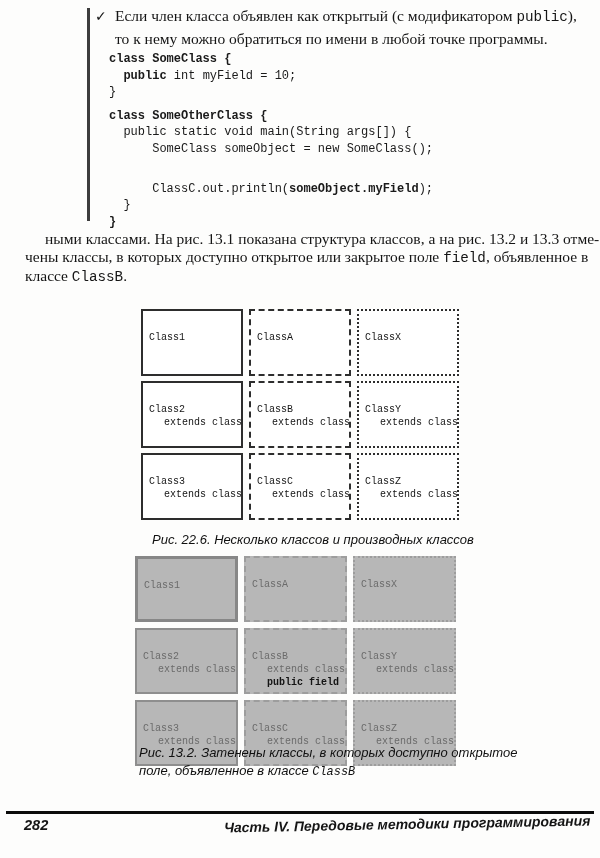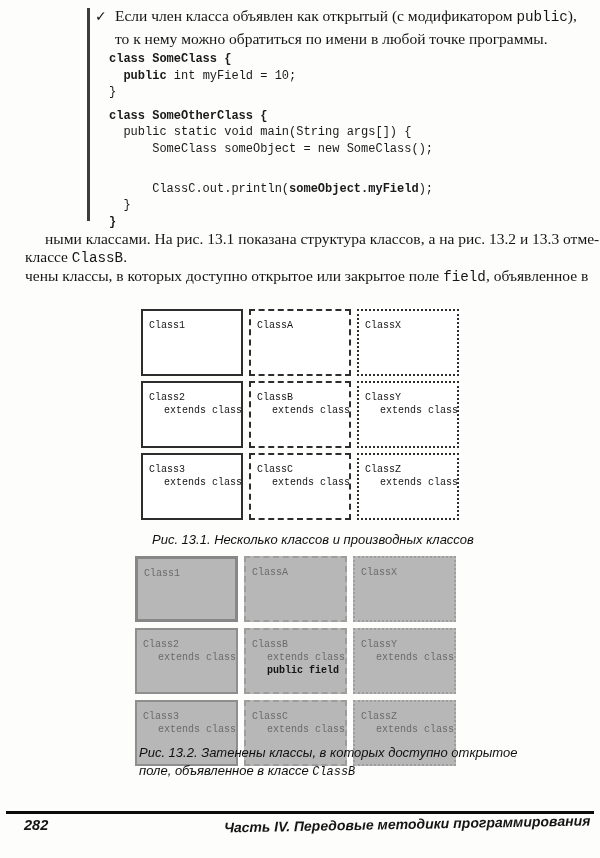--- a/index.html
+++ b/index.html
@@ -45,21 +45,21 @@
     grid-template-columns:repeat(3,102px);
     grid-auto-rows:67px; gap:5px 6px;
   }
   #fig2 {
     left:135px; top:556px;
     grid-template-columns:repeat(3,103px);
     grid-auto-rows:66px; gap:6px 6px;
   }
   .cbox {
     font-family:"Liberation Mono","DejaVu Sans Mono",monospace;
-    font-size:10px; line-height:13px; padding-top:8px;
+    font-size:10px; line-height:13px; padding-top:20px;
     background:#ffffff; overflow:hidden;
   }
   .cbox .bt { padding-left:6px; white-space:pre; }
   .cbox .bs { padding-left:21px; white-space:pre; }
   .cbox .bx { padding-left:21px; white-space:pre; font-weight:bold; }
   #fig1 .c0 { border:2px solid #2d2d2d; }
   #fig1 .c1 { border:2px dashed #2d2d2d; }
   #fig1 .c2 { border:2px dotted #2d2d2d; }
   #fig2 .cbox { background:#b7b7b7; color:#6b6b6b; }
   #fig2 .c0 { border:2px solid #8e8e8e; }
@@ -110,22 +110,22 @@
     <div class="line"><span class="">      SomeClass someObject = new SomeClass();</span></div>
     <div class="line blank"></div>
     <div class="line"><span class="">      </span></div>
     <div class="line"><span class="">      ClassC.out.println(</span><span class="b ">someObject.myField</span><span class="">);</span></div>
     <div class="line"><span class="">  }</span></div>
     <div class="line"><span class="b ">}</span></div>
   </div>
 
 <div id="paragraph">
     <div class="line"><span class="">ными классами. На рис. 13.1 показана структура классов, а на рис. 13.2 и 13.3 отме-</span></div>
+    <div class="line"><span class="">чены классы, в которых доступно открытое или закрытое поле </span><span class="m">field</span><span class="">, объявленное в</span></div>
     <div class="line"><span class="">классе </span><span class="m">ClassB</span><span class="">.</span></div>
-    <div class="line"><span class="">чены классы, в которых доступно открытое или закрытое поле </span><span class="m">field</span><span class="">, объявленное в</span></div>
   </div>
 
 <div id="fig1" class="fig">
     <div class="cbox c0">
       <div class="bt">Class1</div>
     </div>
     <div class="cbox c1">
       <div class="bt">ClassA</div>
     </div>
     <div class="cbox c2">
@@ -150,21 +150,21 @@
     <div class="cbox c1">
       <div class="bt">ClassC</div>
       <div class="bs">extends classB</div>
     </div>
     <div class="cbox c2">
       <div class="bt">ClassZ</div>
       <div class="bs">extends classY</div>
     </div>
   </div>
 <div id="cap1" class="caption">
-    <div class="line"><span class="">Рис. 13.1. Несколько классов и производных классов</span></div>
+    <div class="line"><span class="">Рис. 22.6. Несколько классов и производных классов</span></div>
   </div>
 
 <div id="fig2" class="fig">
     <div class="cbox c0">
       <div class="bt">Class1</div>
     </div>
     <div class="cbox c1">
       <div class="bt">ClassA</div>
     </div>
     <div class="cbox c2">

